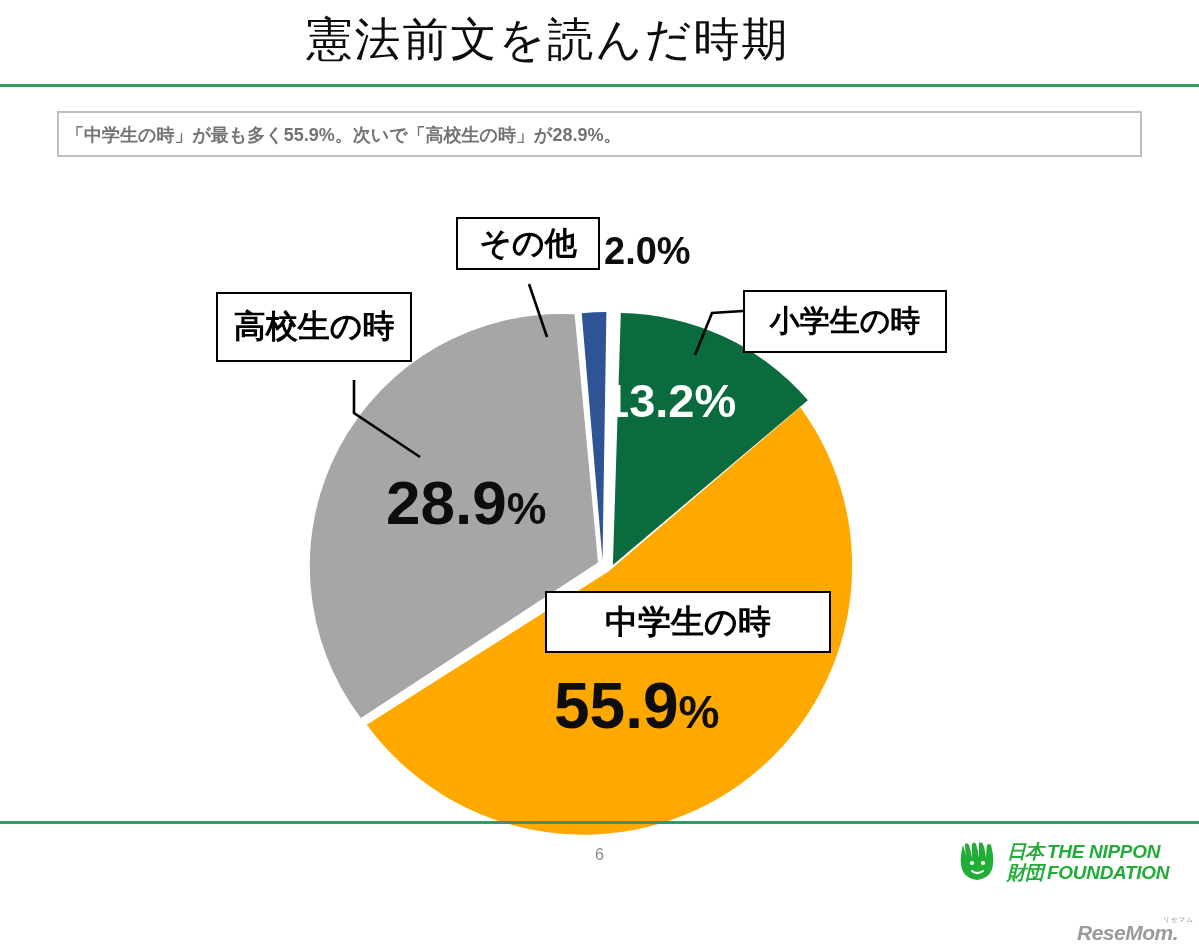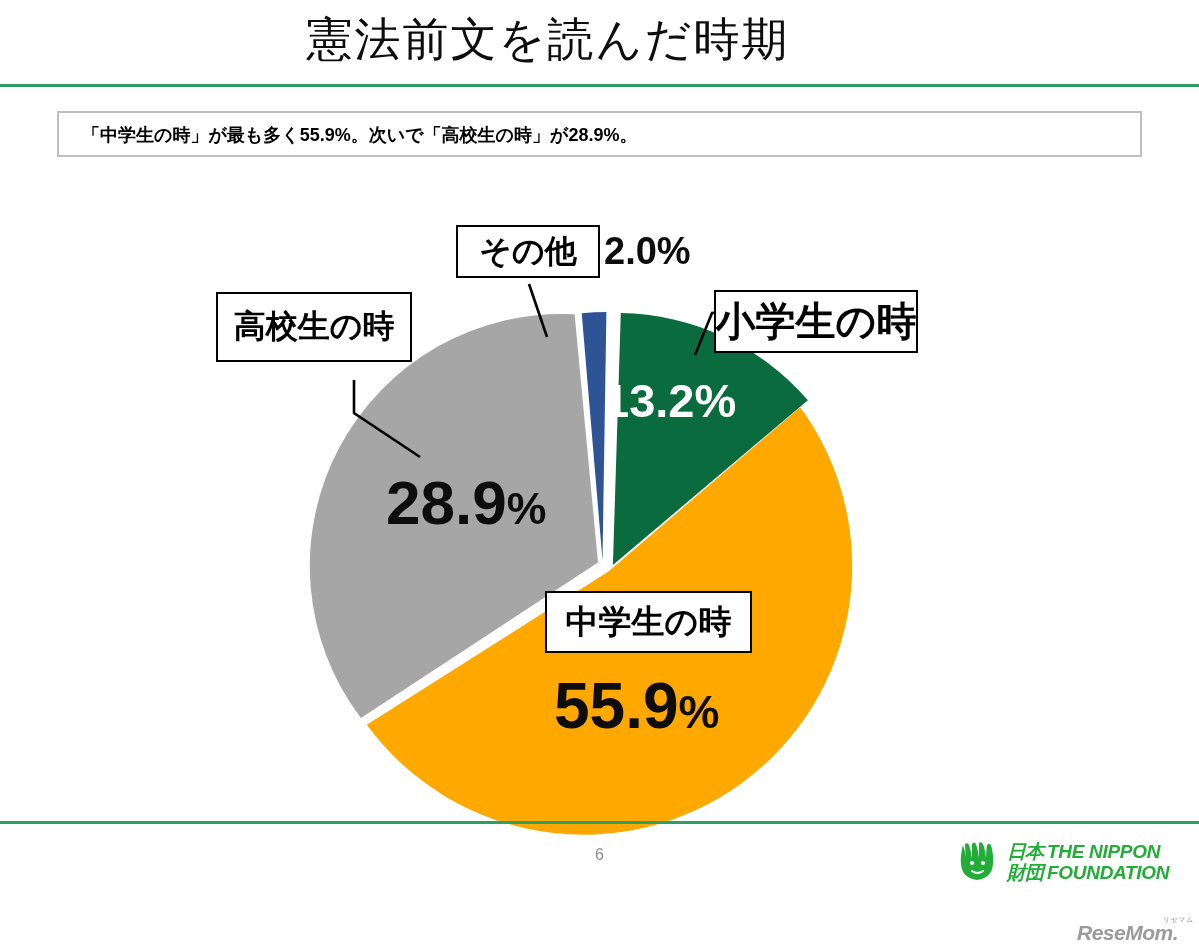--- a/index.html
+++ b/index.html
@@ -46,25 +46,25 @@
     left: 57px;
     top: 111px;
     width: 1085px;
     height: 46px;
     border: 2px solid #bfbfbf;
     background: #ffffff;
     box-sizing: border-box;
   }
   #summary-text {
     position: absolute;
-    left: 23px;
+    left: 7px;
     top: 10px;
     font-size: 18px;
     font-weight: bold;
-    color: #000000;
+    color: #737373;
     white-space: nowrap;
   }
 
   
   #question-block {
     position: absolute;
     left: 64px;
     top: 172px;
     font-size: 16.5px;
     line-height: 23px;
@@ -92,38 +92,38 @@
     background: #ffffff;
     box-sizing: border-box;
     display: flex;
     align-items: center;
     justify-content: center;
     font-weight: bold;
     color: #000000;
     white-space: nowrap;
   }
   #callout-other {
-    left: 456px; top: 225px;
+    left: 456px; top: 217px;
     width: 144px; height: 53px;
     font-size: 32px;
   }
   #callout-high {
     left: 216px; top: 292px;
     width: 196px; height: 70px;
     font-size: 32px;
     font-family: Liberation Serif, serif;
   }
   #callout-elem {
-    left: 714px; top: 290px;
+    left: 743px; top: 290px;
     width: 204px; height: 63px;
-    font-size: 40px;
+    font-size: 30px;
   }
   #callout-junior {
     left: 545px; top: 591px;
-    width: 207px; height: 62px;
+    width: 286px; height: 62px;
     font-size: 33px;
   }
 
   
   .pct {
     position: absolute;
     font-weight: bold;
     white-space: nowrap;
     line-height: 1;
   }

